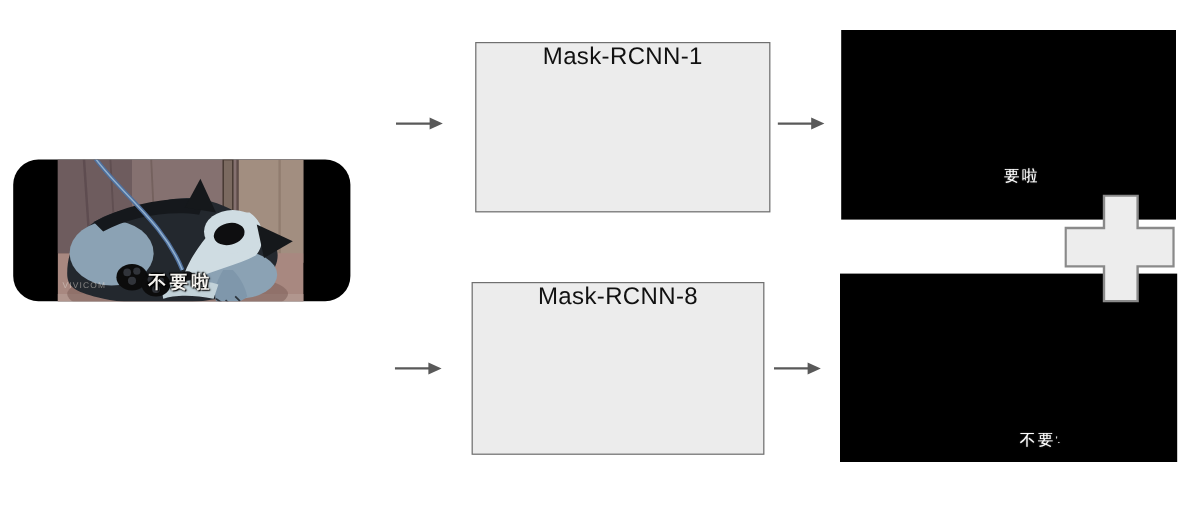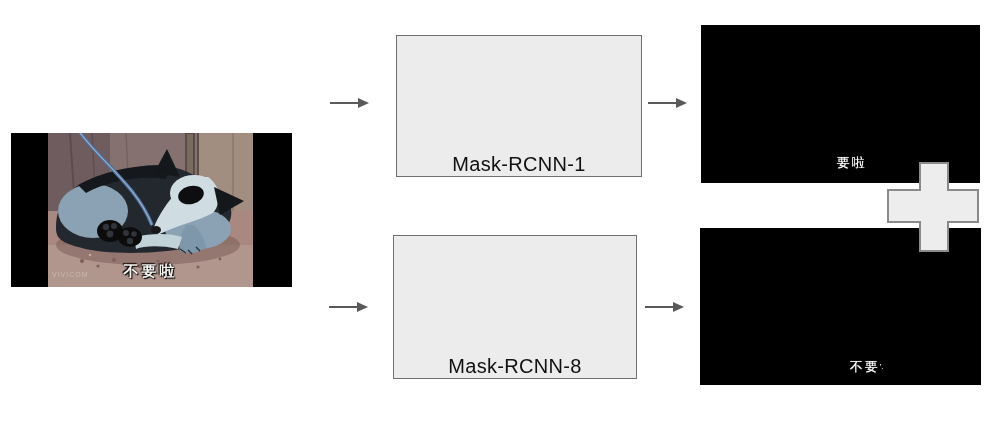--- a/index.html
+++ b/index.html
@@ -2,58 +2,58 @@
 <html><head>
 <meta charset="utf-8">
 <style>
   html,body{margin:0;padding:0;background:#fff;}
   .canvas{
     position:relative;width:1000px;height:422px;background:#ffffff;
     font-family:"Liberation Sans", sans-serif;overflow:hidden;
   }
   
   .input-frame{
-    position:absolute;left:11px;top:133px;width:281px;height:154px;
-    background:#000;overflow:hidden;
+    position:absolute;left:11px;top:133px;width:281px;height:118px;
+    background:#000;overflow:hidden;border-radius:21px;
   }
   .input-frame .scene{
     position:absolute;left:37px;top:0;width:205px;height:154px;display:block;
   }
   .input-subtitle{
     position:absolute;left:37px;width:205px;bottom:6px;text-align:center;
     color:#f5f3ef;font-size:15px;font-weight:bold;letter-spacing:3px;
     text-shadow:0 0 2px #000,1px 1px 1px #000,-1px -1px 1px #000;
   }
   .input-watermark{
     position:absolute;left:41px;bottom:9px;font-size:7px;letter-spacing:1px;
     color:rgba(225,218,210,0.5);filter:blur(0.4px);
   }
   
   .proc-box{
     position:absolute;background:#ececec;border:1px solid #6f6f6f;
-    display:flex;align-items:flex-end;justify-content:center;
+    display:flex;align-items:flex-start;justify-content:center;
   }
   .proc-box.box1{left:396px;top:35px;width:244px;height:140px;}
   .proc-box.box2{left:393px;top:235px;width:242px;height:142px;}
   .proc-label{font-size:20px;color:#111;letter-spacing:0.3px;}
   
   .arrow{position:absolute;width:40px;height:12px;}
   .arrow.a1{left:330px;top:97px;}
   .arrow.a2{left:648px;top:97px;}
   .arrow.a3{left:329px;top:301px;}
   .arrow.a4{left:645px;top:301px;}
   
   .output-frame{position:absolute;background:#000;}
   .output-frame.out1{left:701px;top:25px;width:279px;height:158px;}
   .output-frame.out2{left:700px;top:228px;width:281px;height:157px;}
   .output-caption{
     position:absolute;color:#fdfdfd;font-size:13px;letter-spacing:2px;
     text-shadow:0 0 1px rgba(255,255,255,.6);white-space:nowrap;
   }
-  .out1 .output-caption{bottom:11px;left:54%;transform:translateX(-50%);}
+  .out1 .output-caption{bottom:27px;left:54%;transform:translateX(-50%);}
   .out2 .output-caption{bottom:9px;left:49%;transform:translateX(-50%);margin-left:29px;}
   .caption-fragment{font-size:8px;vertical-align:2px;letter-spacing:0;}
   
   .plus-wrap{position:absolute;left:887px;top:162px;width:92px;height:90px;z-index:5;}
 </style>
 </head>
 <body>
 
 <div class="canvas">
 

